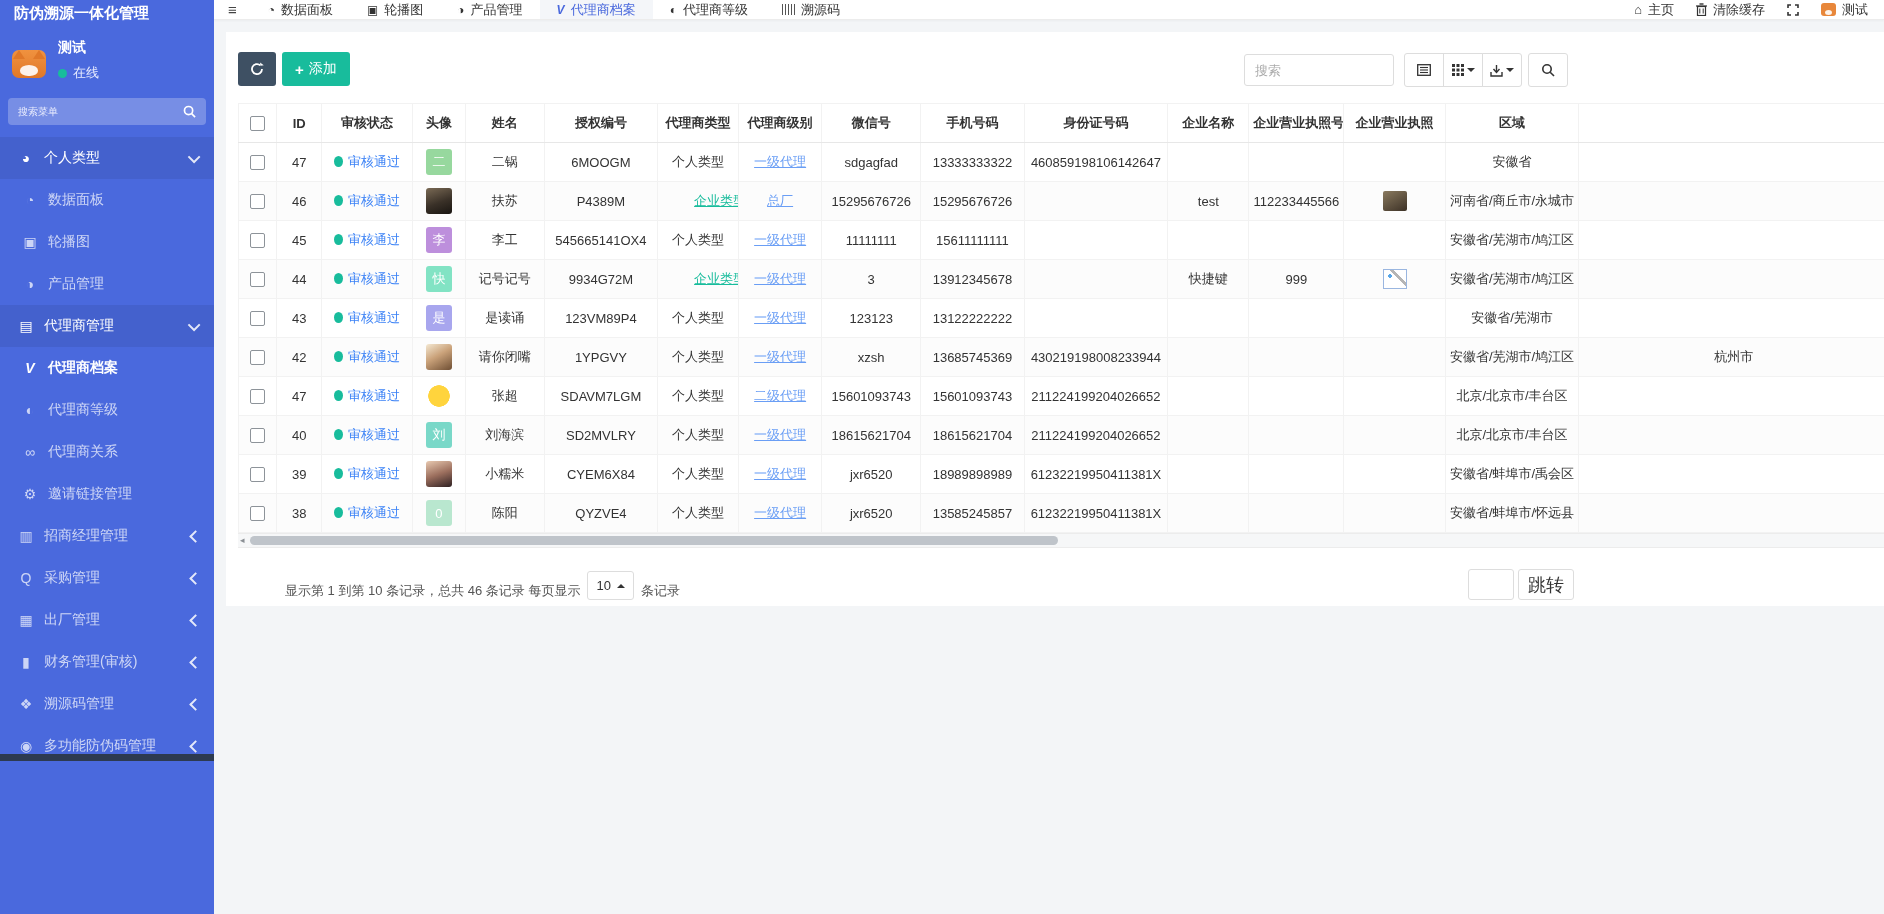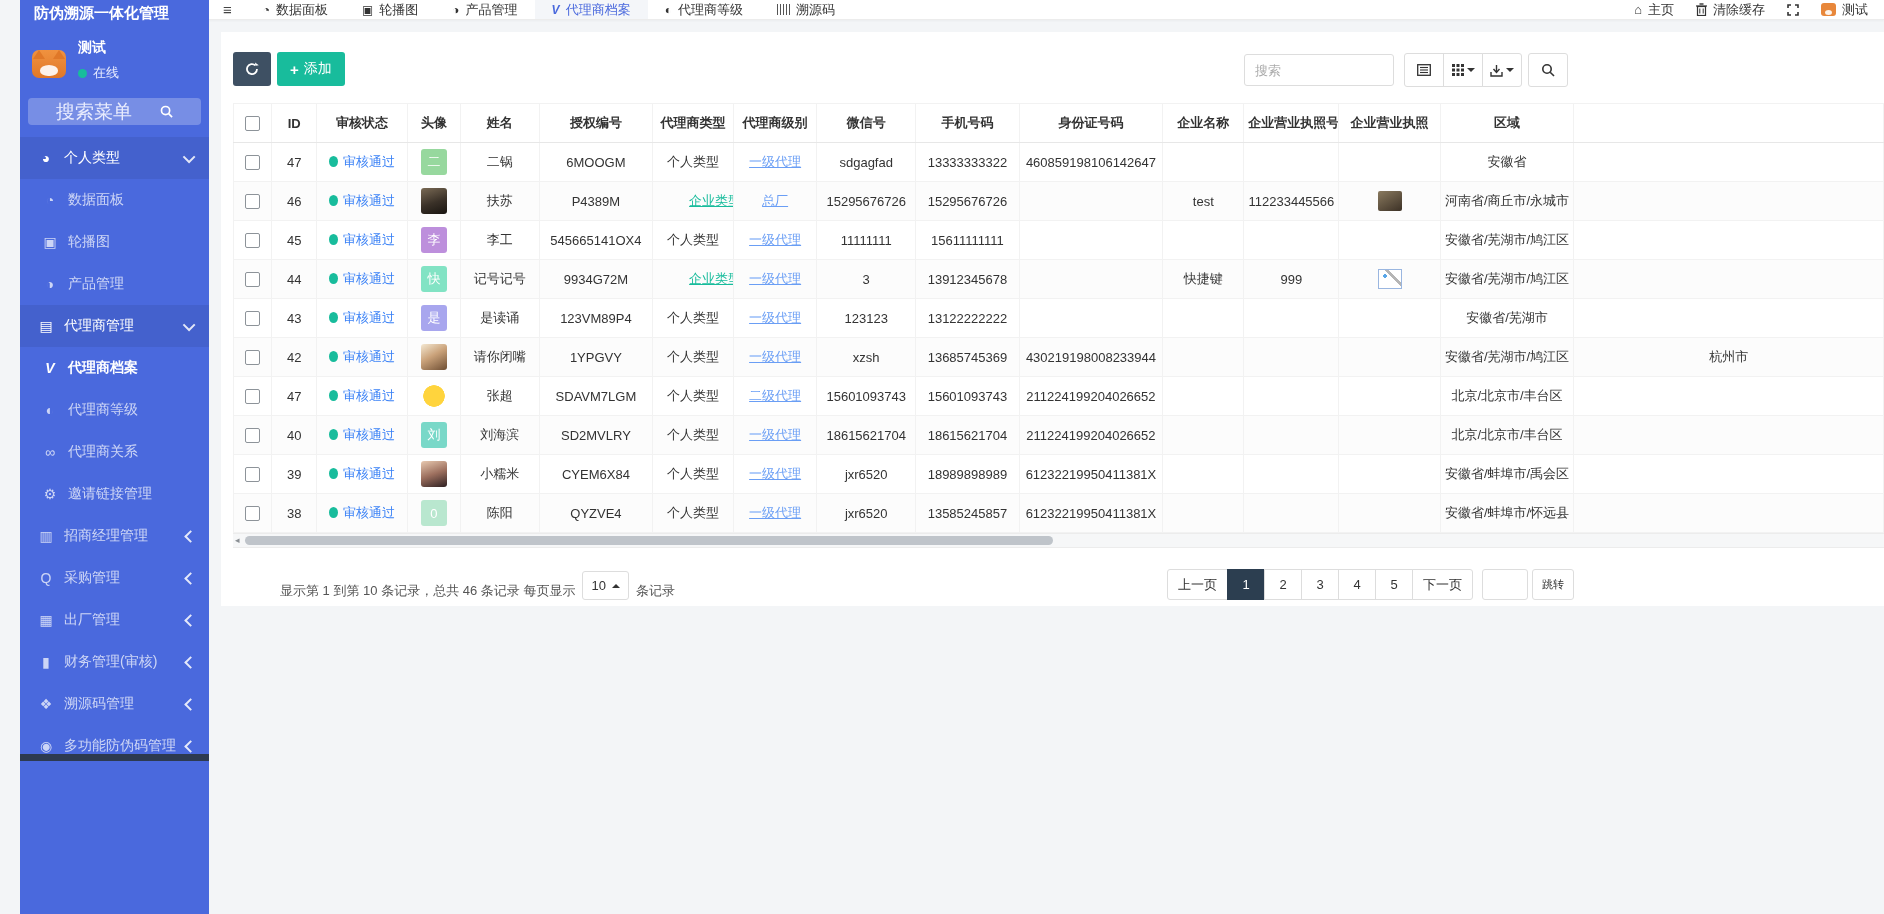--- a/index.html
+++ b/index.html
@@ -1,33 +1,33 @@
 <!DOCTYPE html>
 <html><head>
 <meta charset="utf-8">
 <style>
   html,body{margin:0;padding:0;}
   body{width:1884px;height:914px;overflow:hidden;background:#f3f5f7;
        font-family:"Liberation Sans","DejaVu Sans",sans-serif;-webkit-font-smoothing:antialiased;}
   .app{display:flex;width:1884px;height:914px;}
 
   
-  .sidebar{width:189px;flex-shrink:0;background:#4a69dd;color:#fff;position:relative;overflow:hidden;margin-left:20px;}
+  .sidebar{width:214px;flex-shrink:0;background:#4a69dd;color:#fff;position:relative;overflow:hidden;}
   .side-title{font-size:15px;font-weight:bold;padding:3px 0 0 14px;height:22px;line-height:20px;white-space:nowrap;}
   .side-user{display:flex;align-items:center;padding:14px 12px 10px 12px;}
   .fox{position:relative;width:34px;height:28px;background:linear-gradient(180deg,#f0923f,#e07828);border-radius:7px;margin-top:6px;}
   .fox::before{content:"";position:absolute;top:-6px;left:1px;border:6px solid transparent;border-bottom:9px solid #e07828;}
   .fox::after{content:"";position:absolute;top:-6px;right:1px;border:6px solid transparent;border-bottom:9px solid #e07828;}
   .fox .face{position:absolute;bottom:2px;left:50%;transform:translateX(-50%);width:18px;height:11px;background:#fdf3ea;border-radius:50% 50% 45% 45%;}
   .side-user-meta{margin-left:12px;}
   .side-user-name{font-size:14px;font-weight:bold;margin-bottom:7px;}
   .side-user-status{font-size:13px;color:#e8ecff;display:flex;align-items:center;}
   .dot{display:inline-block;width:9px;height:9px;border-radius:50%;background:#18bc9c;margin-right:6px;}
   .side-search{margin:6px 8px 12px 8px;height:27px;background:rgba(255,255,255,.25);border-radius:4px;
-               display:flex;align-items:center;padding:0 28px;font-size:19px;color:#f0f2ff;}
+               display:flex;align-items:center;padding:0 10px;font-size:10px;color:#f0f2ff;}
   .side-search .ph{flex:1;opacity:.95;}
   .menu{font-size:14px;}
   .m-item{height:42px;display:flex;align-items:center;padding:0 14px 0 16px;color:rgba(255,255,255,.72);cursor:pointer;}
   .m-item.group-open{background:rgba(0,0,0,.07);color:#fff;}
   .m-item.child{padding-left:20px;}
   .m-item.active{color:#fff;font-weight:bold;}
   .m-icon{width:20px;margin-right:8px;text-align:center;font-size:14px;font-style:normal;flex-shrink:0;}
   .m-icon.v{font-weight:bold;font-style:italic;}
   .m-label{white-space:nowrap;}
   .chv{margin-left:auto;width:7px;height:7px;border-left:2px solid rgba(255,255,255,.85);border-bottom:2px solid rgba(255,255,255,.85);flex-shrink:0;}
@@ -100,21 +100,21 @@
   .pager{position:relative;height:52px;display:flex;align-items:flex-end;font-size:13px;color:#555;margin-left:47px;}
   .psize{display:inline-flex;align-items:center;gap:6px;border:1px solid #ddd;border-radius:3px;height:27px;padding:0 8px;margin:0 7px;color:#333;cursor:pointer;background:#fff;}
   .psize .up{width:0;height:0;border-left:4px solid transparent;border-right:4px solid transparent;border-bottom:4px solid #333;}
   .pager-right{position:absolute;right:310px;display:flex;align-items:center;}
   .pages{display:flex;}
   .pg{min-width:16px;height:29px;line-height:29px;padding:0 10px;border:1px solid #ddd;background:#fff;color:#333;text-align:center;margin-left:-1px;cursor:pointer;user-select:none;}
   .pages .pg:first-child{border-radius:3px 0 0 3px;margin-left:0;}
   .pages .pg:last-child{border-radius:0 3px 3px 0;}
   .pg.active{background:#2c3e50;border-color:#2c3e50;color:#fff;}
   .jump-input{width:40px;height:27px;border:1px solid #ddd;border-radius:3px;margin-left:9px;outline:none;}
-  .btn-jump{height:31px;border:1px solid #ddd;border-radius:3px;background:#fff;color:#333;font-size:11px;padding:0 9px;margin-left:4px;cursor:pointer;font-family:inherit;}
+  .btn-jump{height:31px;border:1px solid #ddd;border-radius:3px;background:#fff;color:#333;font-size:18px;padding:0 9px;margin-left:4px;cursor:pointer;font-family:inherit;}
 </style>
 </head>
 <body>
 
 <div class="app">
 
   <aside class="sidebar">
     <div class="side-title">防伪溯源一体化管理</div>
     <div class="side-user">
       <div class="fox">
@@ -570,29 +570,20 @@
         </div>
 
         <div class="pager">
           <span>显示第 1 到第 10 条记录，总共 46 条记录 每页显示</span>
           <span class="psize">
             <span>10</span>
             <span class="up"></span>
           </span>
           <span>条记录</span>
           <div class="pager-right">
-            <div class="pages" id="pages">
-                <div class="pg">上一页</div>
-                <div class="pg active">1</div>
-                <div class="pg">2</div>
-                <div class="pg">3</div>
-                <div class="pg">4</div>
-                <div class="pg">5</div>
-                <div class="pg">下一页</div>
-              </div>
             <input class="jump-input" style="">
             <button class="btn-jump">跳转</button>
           </div>
         </div>
 
       </div>
     </div>
   </div>
 </div>
 

